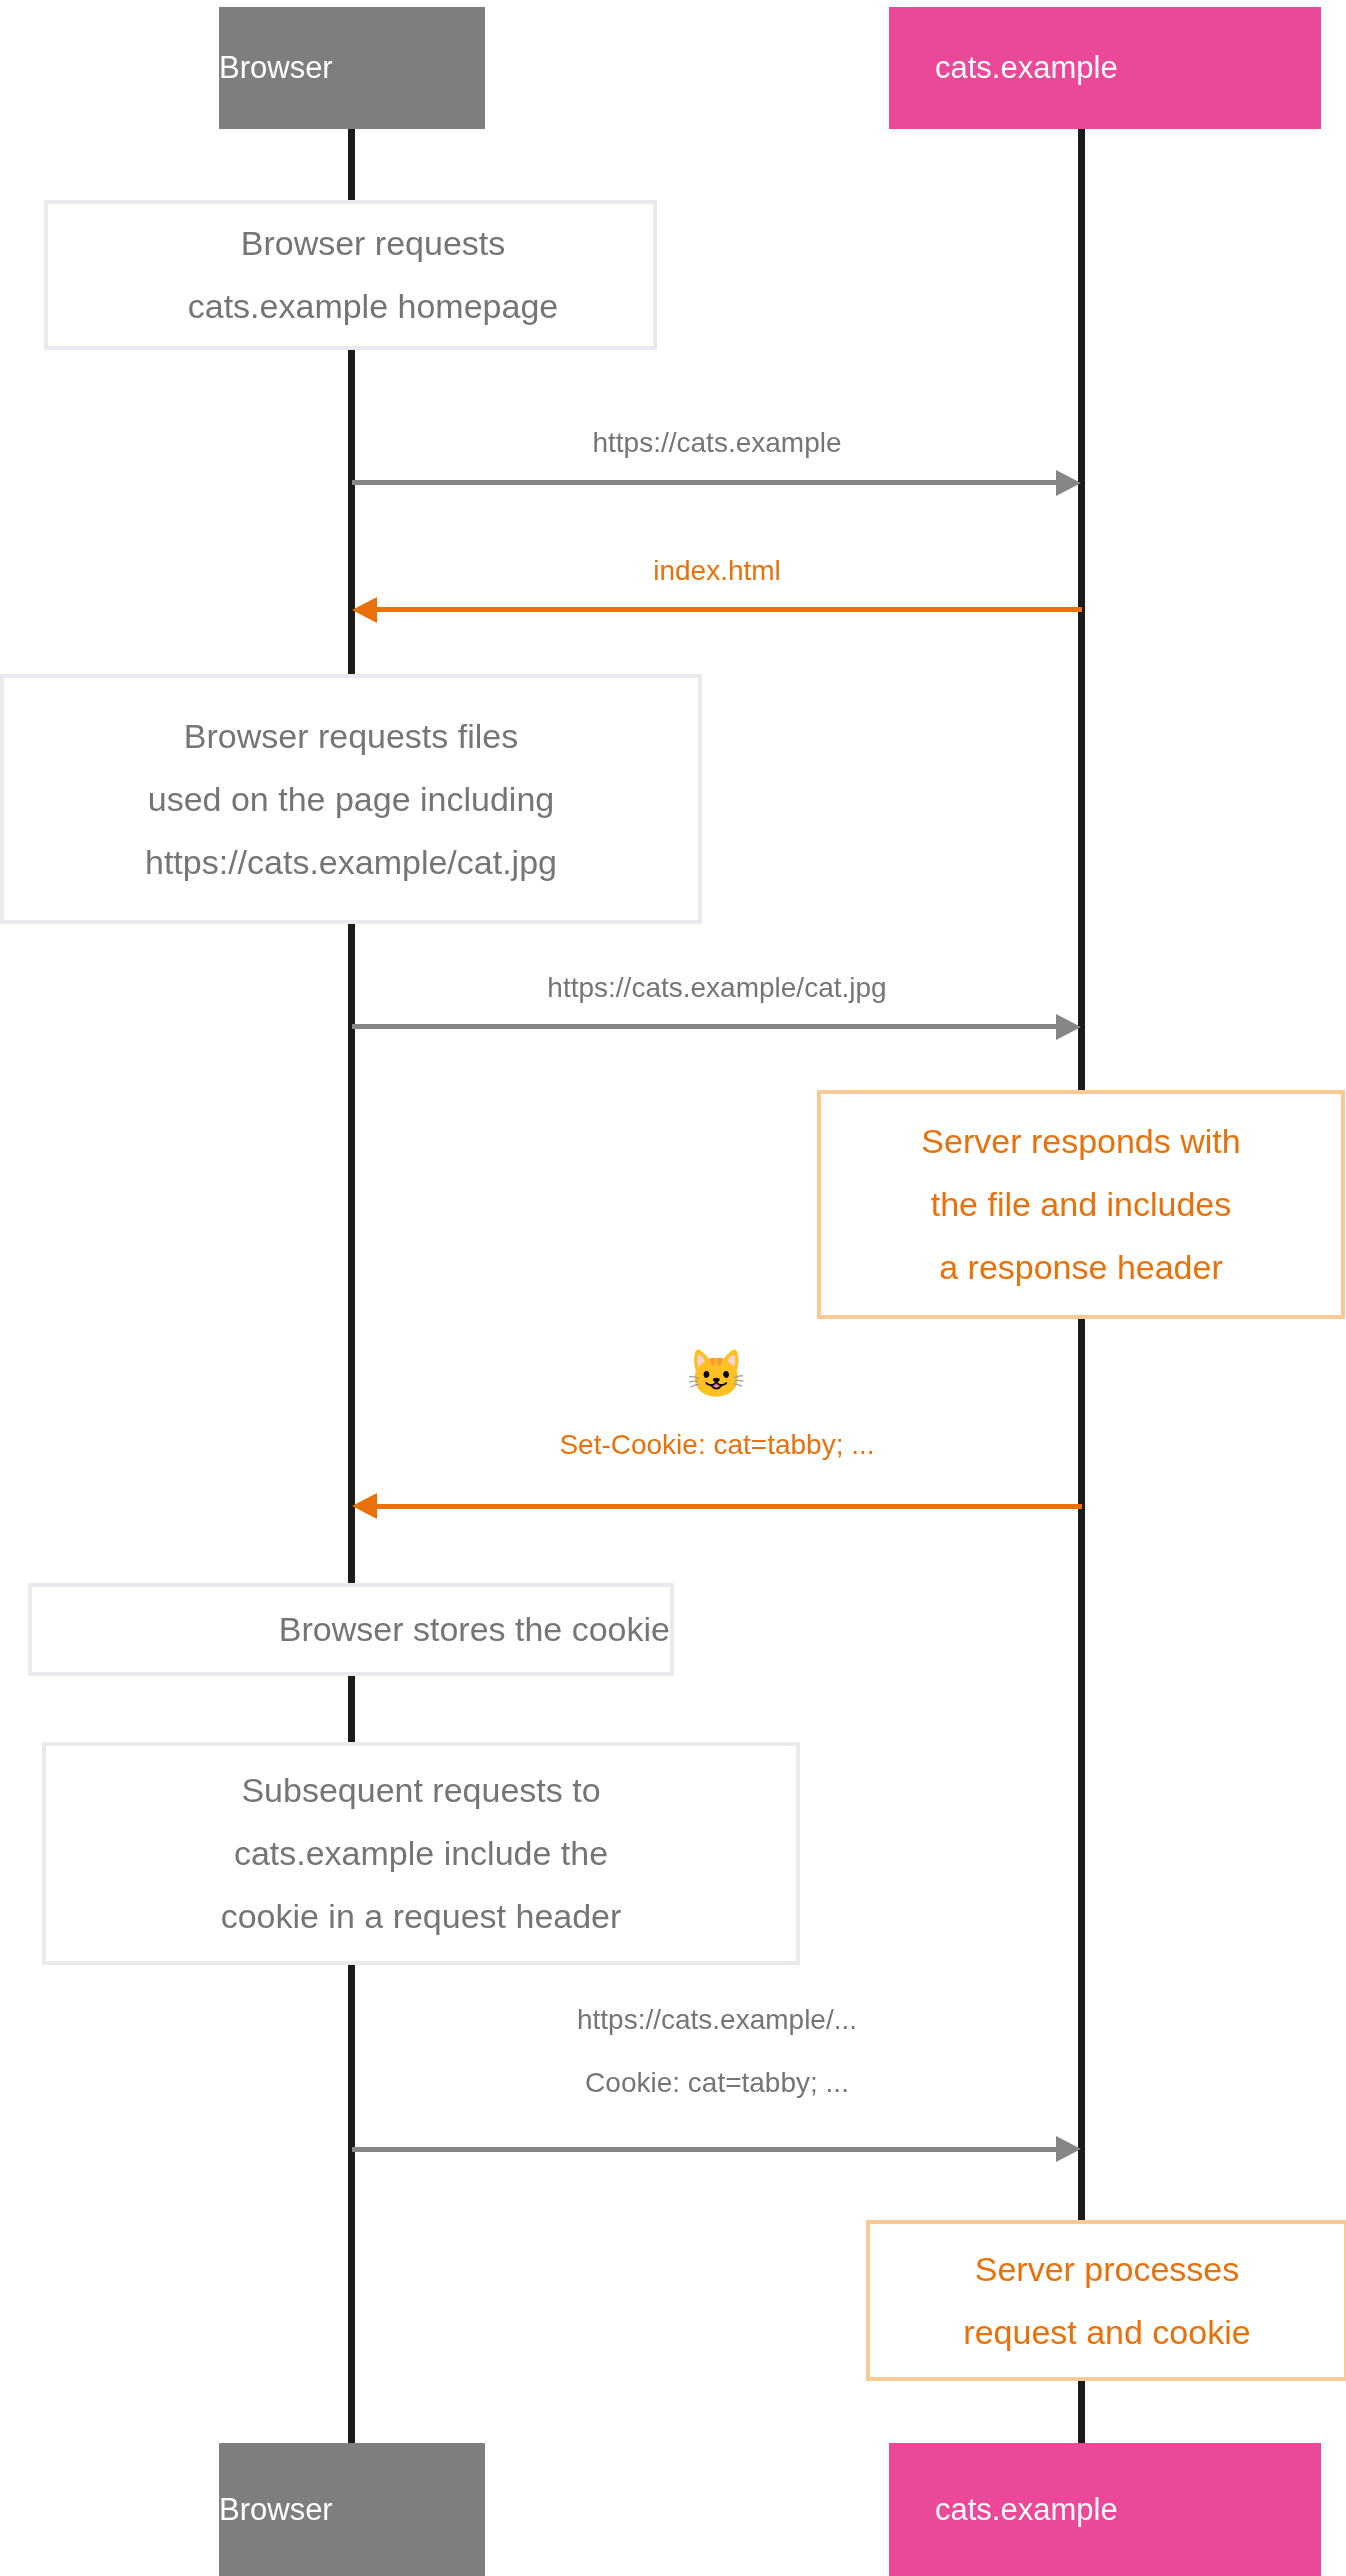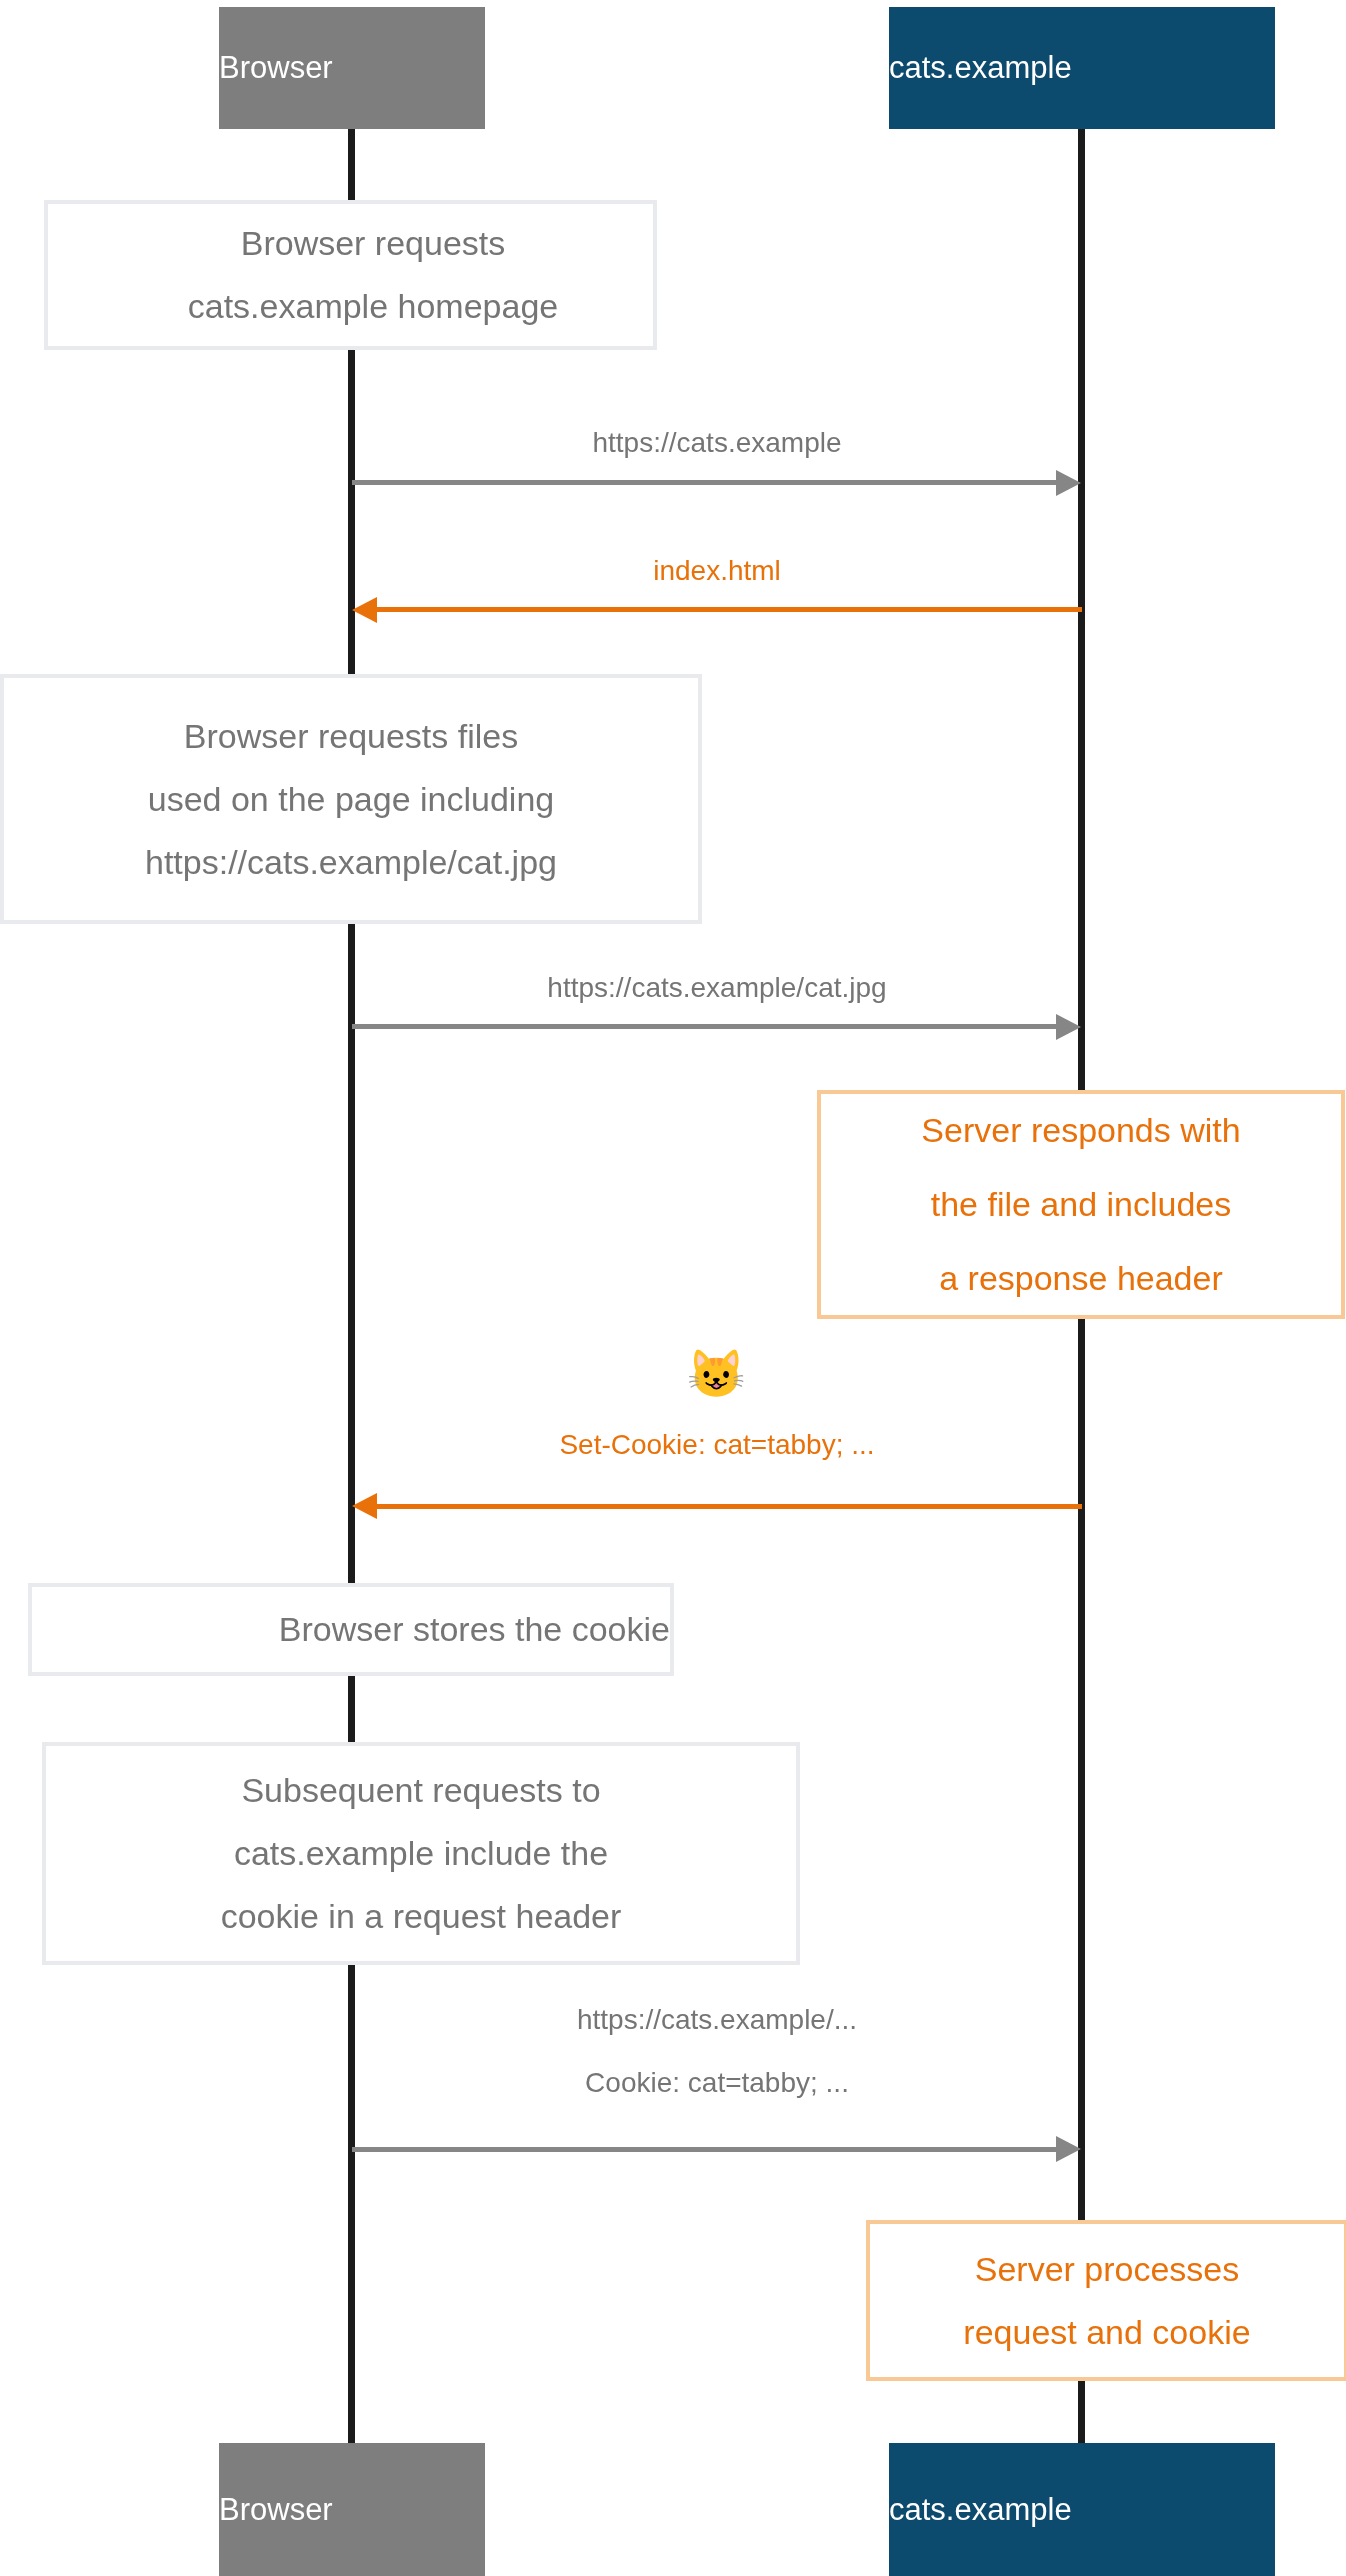--- a/index.html
+++ b/index.html
@@ -16,21 +16,21 @@
   .actor-box {
     position: absolute;
     display: flex;
     align-items: center;
     justify-content: flex-start;
     color: #ffffff;
     font-size: 31px;
     font-weight: 400;
   }
   .actor-gray   { background: #7e7e7e; }
-  .actor-orange { background: #0c4a6e; }
+  .actor-orange { background: #ec4899; padding-left: 46px; }
 
   .lifeline {
     position: absolute;
     width: 6.6px;
     top: 128px;
     height: 2315px;
     background: #1b1b1b;
   }
 
   .note {
@@ -126,21 +126,21 @@
     <div>used on the page including</div>
     <div>https://cats.example/cat.jpg</div>
   </div>
 
   <div class="msg-label" style="top:956px;">https://cats.example/cat.jpg</div>
   <div>
     <div class="shaft gray" style="left:352px; top:1024px; width:705px;"></div>
     <div class="head right-gray" style="left:1056px; top:1014px;"></div>
   </div>
 
-  <div class="note note-orange" style="left:817px; top:1090px; width:528px; height:229px;gap:11px;">
+  <div class="note note-orange" style="left:817px; top:1090px; width:528px; height:229px;">
     <div>Server responds with</div>
     <div>the file and includes</div>
     <div>a response header</div>
   </div>
 
   <div class="emoji-label" style="top:1347px;">😺</div>
   <div class="msg-label orange" style="top:1413px;">Set-Cookie: cat=tabby; ...</div>
   <div>
     <div class="shaft orange" style="left:377px; top:1504px; width:705px;"></div>
     <div class="head left-orange" style="left:352px; top:1493px;"></div>

